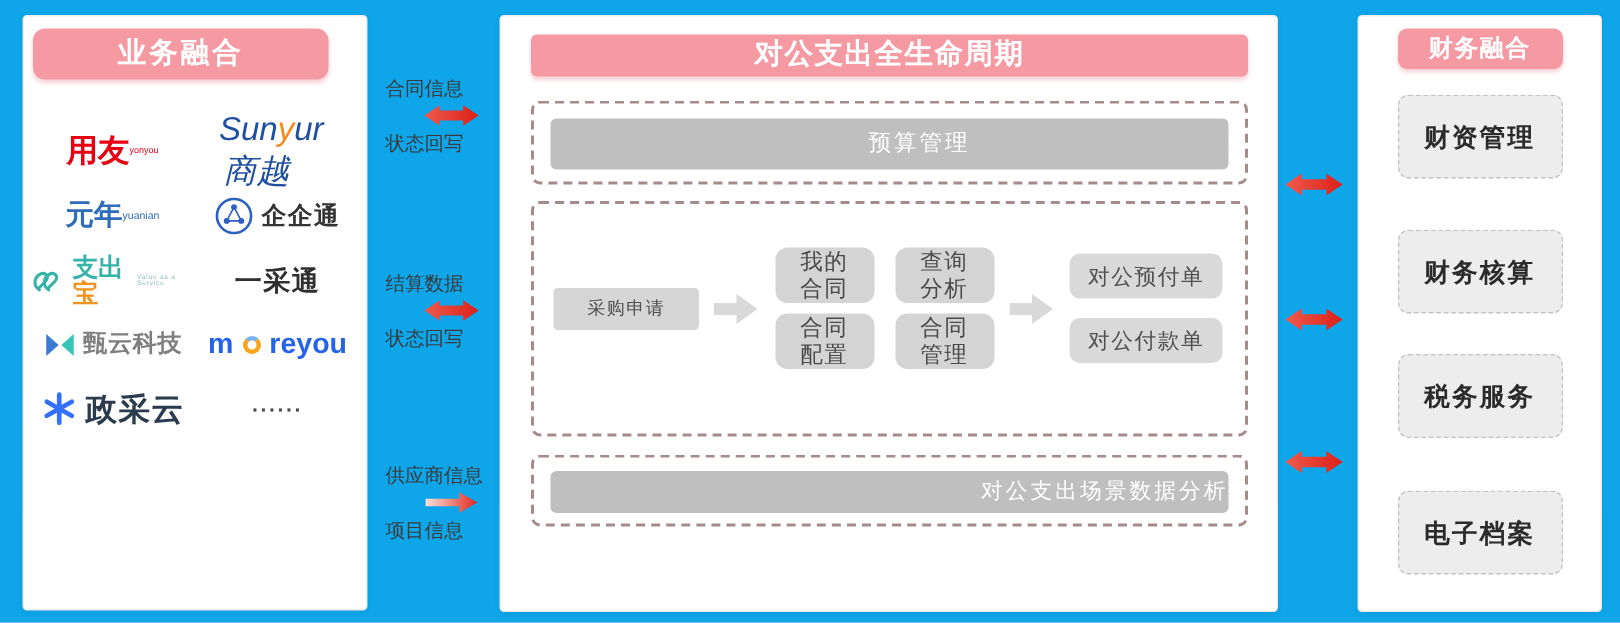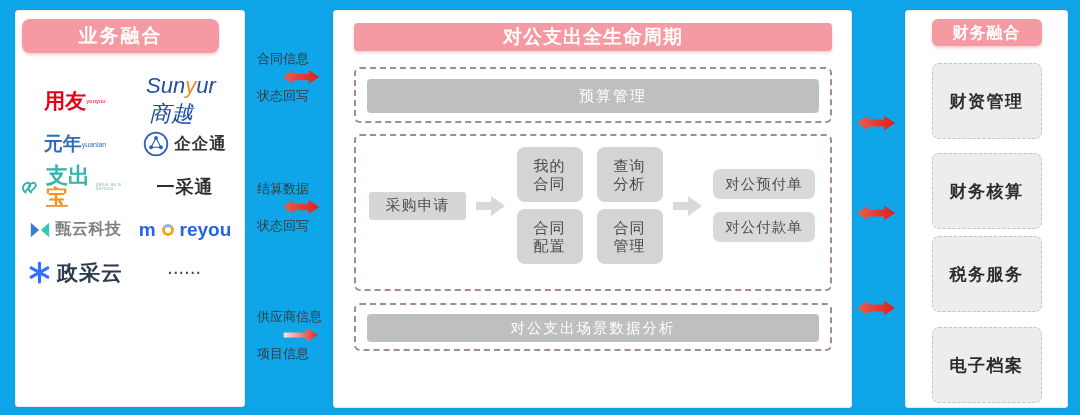--- a/index.html
+++ b/index.html
@@ -31,21 +31,21 @@
   .yy-cn { color:#e60012; font-weight:900; font-size:21px; }
   .yy-sub{ color:#e60012; font-size:6px; margin-top:1px; }
   .sy    { font-style:italic; font-weight:normal; font-size:22px; color:#1e4fa0;margin-left:16px; }
   .sy .orange { color:#f28b1e; }
   .sy .cn { margin-left:3px; }
   .jd-cn { color:#e1251b; font-weight:900; font-size:15.5px; }
   .jd-sub{ color:#e1251b; font-size:6.5px; letter-spacing:0.5px; margin-top:2px; }
   .yn-cn { color:#2f6db8; font-weight:900; font-size:19px; }
   .yn-sub{ color:#2f6db8; font-size:7px; margin-top:1px; }
   .qqt-t { color:#333; font-weight:600; font-size:16.5px; letter-spacing:1px; }
-  .zcb-main { font-size:22px; font-weight:800; line-height:1; }
+  .zcb-main { font-size:17px; font-weight:800; line-height:1; }
   .zcb-teal { color:#35b3a9; } .zcb-orange { color:#f0941f; }
   .zcb-sub { font-size:4.5px; color:#8abbb7; margin-top:1px; letter-spacing:0.5px; }
   .sap-t { color:#0a6ed1; font-weight:bold; font-size:15.5px; }
   .yct-t { color:#2f2f2f; font-weight:900; font-size:18px; letter-spacing:1px; }
   .zy-t  { color:#7f7f7f; font-weight:600; font-size:16px; letter-spacing:0.5px; }
   .my    { font-size:19px; font-weight:bold; color:#2563eb; display:flex; align-items:center; }
   .o-ring{ display:inline-block; width:12px; height:12px; border-radius:50%;
            border:3.5px solid #f5a61e; border-top-color:#7db4ef; margin:0 1px; }
   .zcy-t { color:#2a3b4d; font-weight:900; font-size:21px; letter-spacing:1px; }
   .dots  { color:#4a4a4a; font-weight:bold; font-size:14px; letter-spacing:1px; }
@@ -59,38 +59,38 @@
   #rconn-1 { top:114px; } #rconn-2 { top:204px; } #rconn-3 { top:299px; }
 
   
   .dashed { position:absolute; left:20px; right:19px; border:2px dashed #a68b8b; border-radius:6px; }
   #dashed-budget { top:56px; height:56px; }
   #dashed-flow   { top:123px; height:157px; display:flex; align-items:center;
                    justify-content:space-between; padding:0 15px 14px 13px; }
   #dashed-analysis { top:292px; height:48px; }
   .gbar { background:#bfbfbf; color:#fff; text-align:center; border-radius:4px; }
   .gbar.top { margin:10px 11px; height:34px; line-height:34px; font-size:15px; letter-spacing:2px;padding-left:40px; }
-  .gbar.bottom { margin:9px 11px; height:28px; line-height:28px; font-size:14.5px; letter-spacing:2px; }
+  .gbar.bottom { margin:9px 11px; height:28px; line-height:28px; font-size:14.5px; letter-spacing:2px;text-align:right; }
   .fcol { display:flex; flex-direction:column; }
   .fcol.inputs  { gap:12px; }
   .fcol.outputs { gap:13px; }
-  .fbox-sm { width:97px; height:28px; background:#d6d6d6; color:#4f4f4f; font-size:15px;
+  .fbox-sm { width:97px; height:28px; background:#d6d6d6; color:#4f4f4f; font-size:12px;
              border-radius:3px; display:flex; align-items:center; justify-content:center;
              letter-spacing:1px; }
   .fbox-out { width:102px; height:30px; background:#d9d9d9; color:#4f4f4f; font-size:14.5px;
               border-radius:7px; display:flex; align-items:center; justify-content:center;
               letter-spacing:1px; }
   .mid-grid { display:grid; grid-template-columns:66px 66px; gap:7px 14px; }
-  .fbox-md { width:66px; height:55px; background:#d4d4d4; color:#4a4a4a; font-size:15px;
+  .fbox-md { width:66px; height:37px; background:#d4d4d4; color:#4a4a4a; font-size:15px;
              line-height:18px; border-radius:8px; display:flex; flex-direction:column;
              align-items:center; justify-content:center; letter-spacing:1px; }
   .flow-arrow { width:30px; height:24px; flex:0 0 auto; }
 
   
-  .rbox { position:absolute; left:50%; transform:translateX(-50%); width:110px; height:76px;
+  .rbox { position:absolute; left:50%; transform:translateX(-50%); width:110px; height:56px;
           background:#ededed; border:1px dashed #c3c3c3; border-radius:7px;
           display:flex; align-items:center; justify-content:center;
           font-size:17px; font-weight:bold; color:#2b2b2b; letter-spacing:1.5px; }
   #rbox-0 { top:52px; } #rbox-1 { top:142px; } #rbox-2 { top:225px; } #rbox-3 { top:316px; }
 
   .svgdefs { position:absolute; width:0; height:0; }
 </style>
 </head>
 <body>
 

